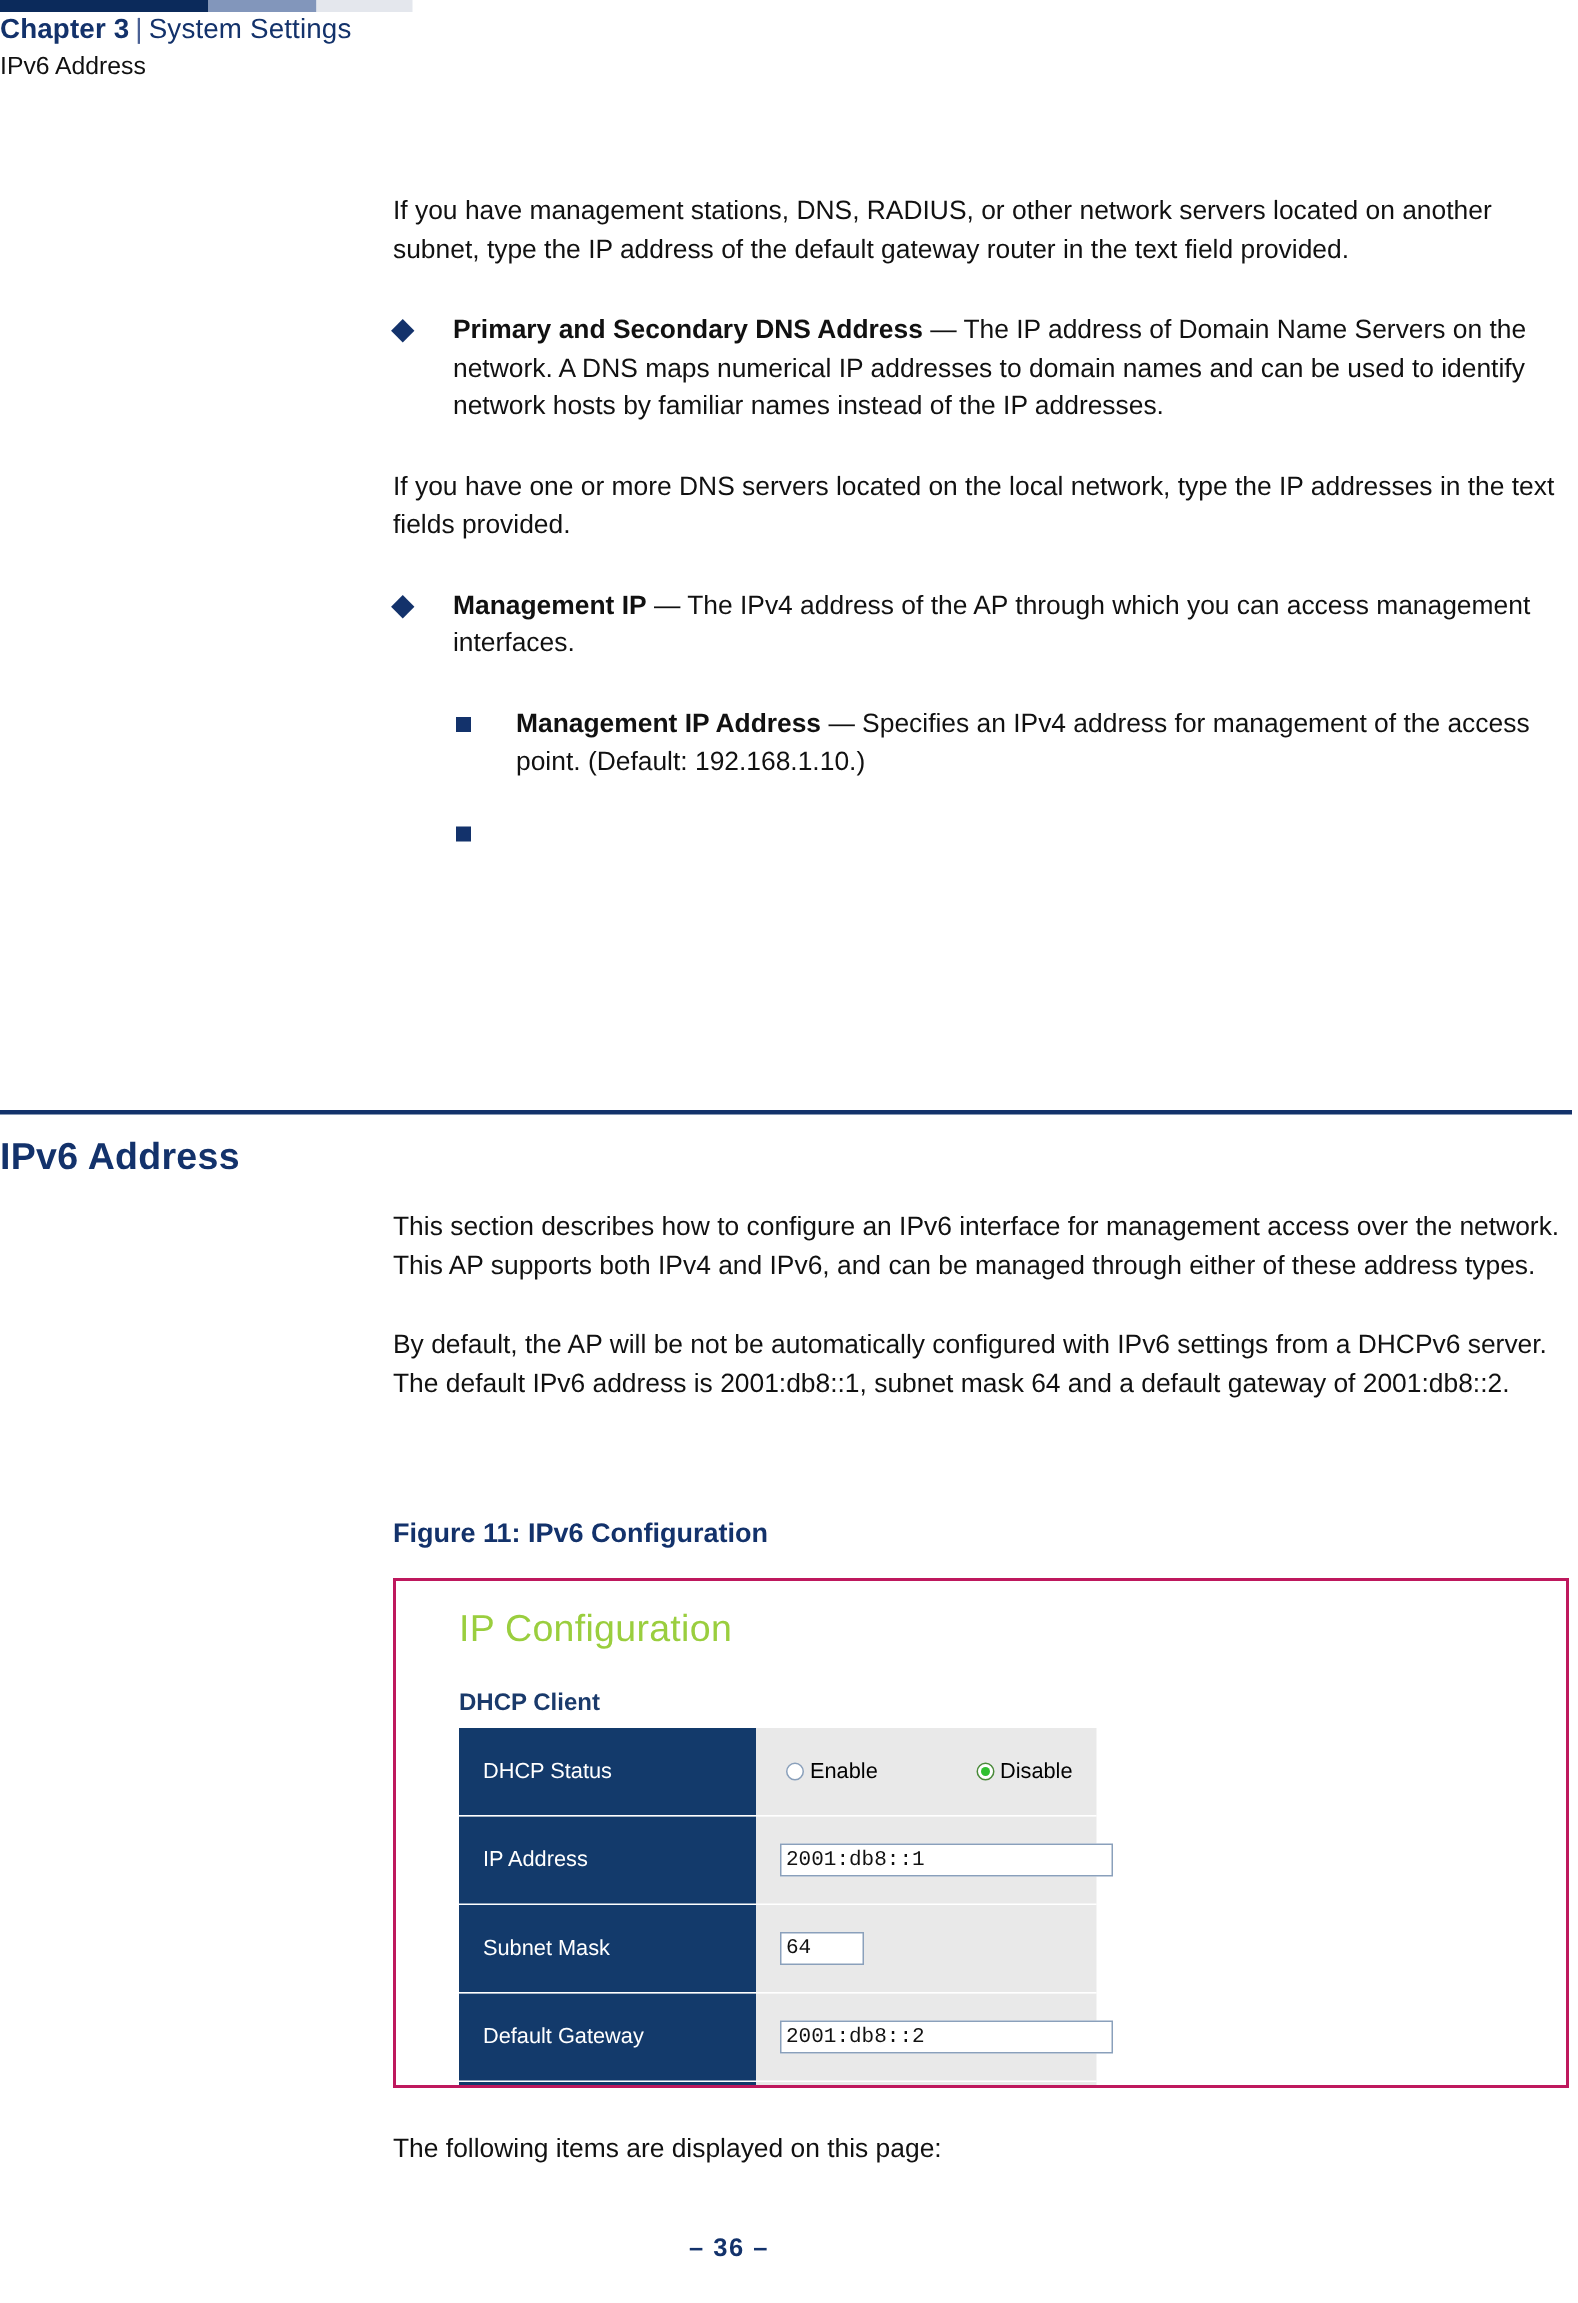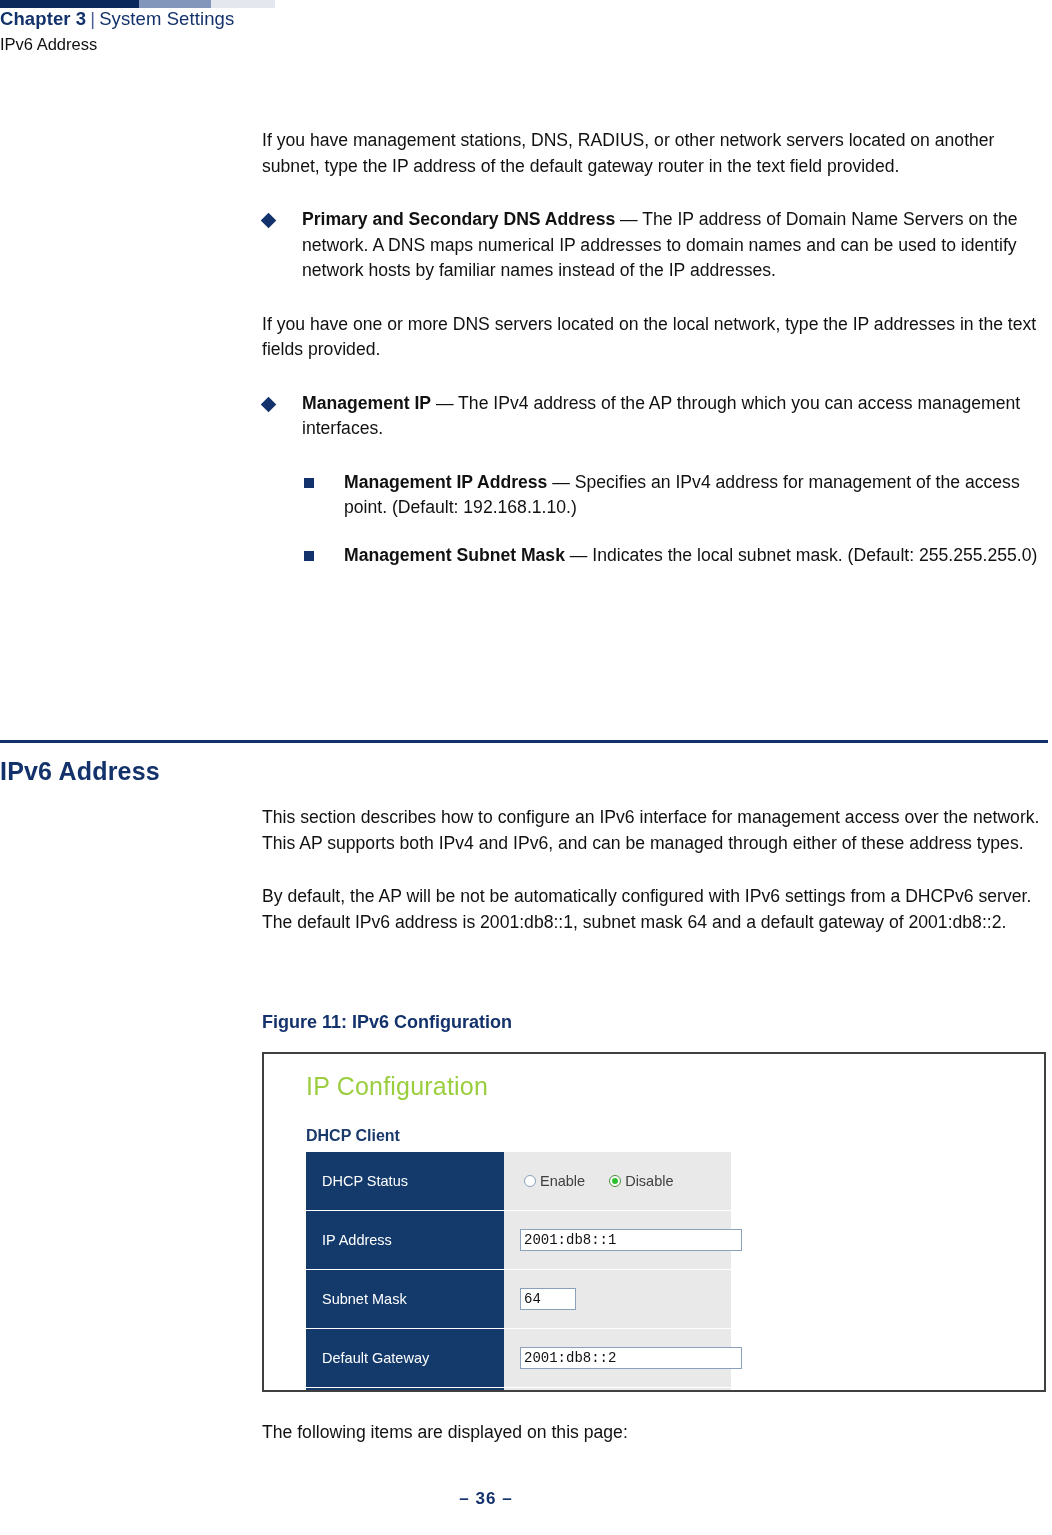--- a/index.html
+++ b/index.html
@@ -113,21 +113,21 @@
     color: #13326b;
     white-space: nowrap;
   }
 
   
   .figbox {
     position: absolute;
     left: 262px;
     width: 784px;
     height: 340px;
-    border: 2px solid #404040;
+    border: 2px solid #be185d;
     background: #ffffff;
     box-sizing: border-box;
     overflow: hidden;
   }
   .webui { padding: 18px 0 0 42px; }
   .ui-title {
     font-size: 25px;
     color: #9ace3e;
     font-family: "Liberation Sans", sans-serif;
     letter-spacing: .2px;
@@ -177,21 +177,22 @@
   }
   .txtbox.wide  { width: 214px; }
   .txtbox.small { width: 48px; }
 
   .radio-wrap {
     display: flex;
     align-items: center;
     gap: 24px;
     padding-left: 4px;
     font-size: 14.5px;
-    color: #404040;
+    color: #000000;
+    justify-content: space-between;
   }
   .radio-item { display: flex; align-items: center; gap: 4px; }
   .radio {
     width: 12px; height: 12px;
     border-radius: 50%;
     border: 1px solid #8aa0bb;
     background: #ffffff;
     display: inline-block;
     position: relative;
     box-sizing: border-box;
@@ -279,21 +280,20 @@
 
   <div class="sub-row">
     <span class="sq"></span>
     <p class="body"><span class="lead">Management IP Address</span><span> — Specifies an IPv4 address for management of the access point. (Default: 192.168.1.10.)</span></p>
   </div>
 
   <div class="gap-md"></div>
 
   <div class="sub-row">
     <span class="sq"></span>
-    <p class="body"><span class="lead">Management Subnet Mask</span><span> — Indicates the local subnet mask. (Default: 255.255.255.0)</span></p>
   </div>
 
 </div>
 
 <div class="rule" style="top:740px;"></div>
 
 <div class="sect-h" style="top:757px;">IPv6 Address</div>
 
 <div class="col" style="top:805px;">
   <p class="body">This section describes how to configure an IPv6 interface for management access over the network. This AP supports both IPv4 and IPv6, and can be managed through either of these address types.</p>

